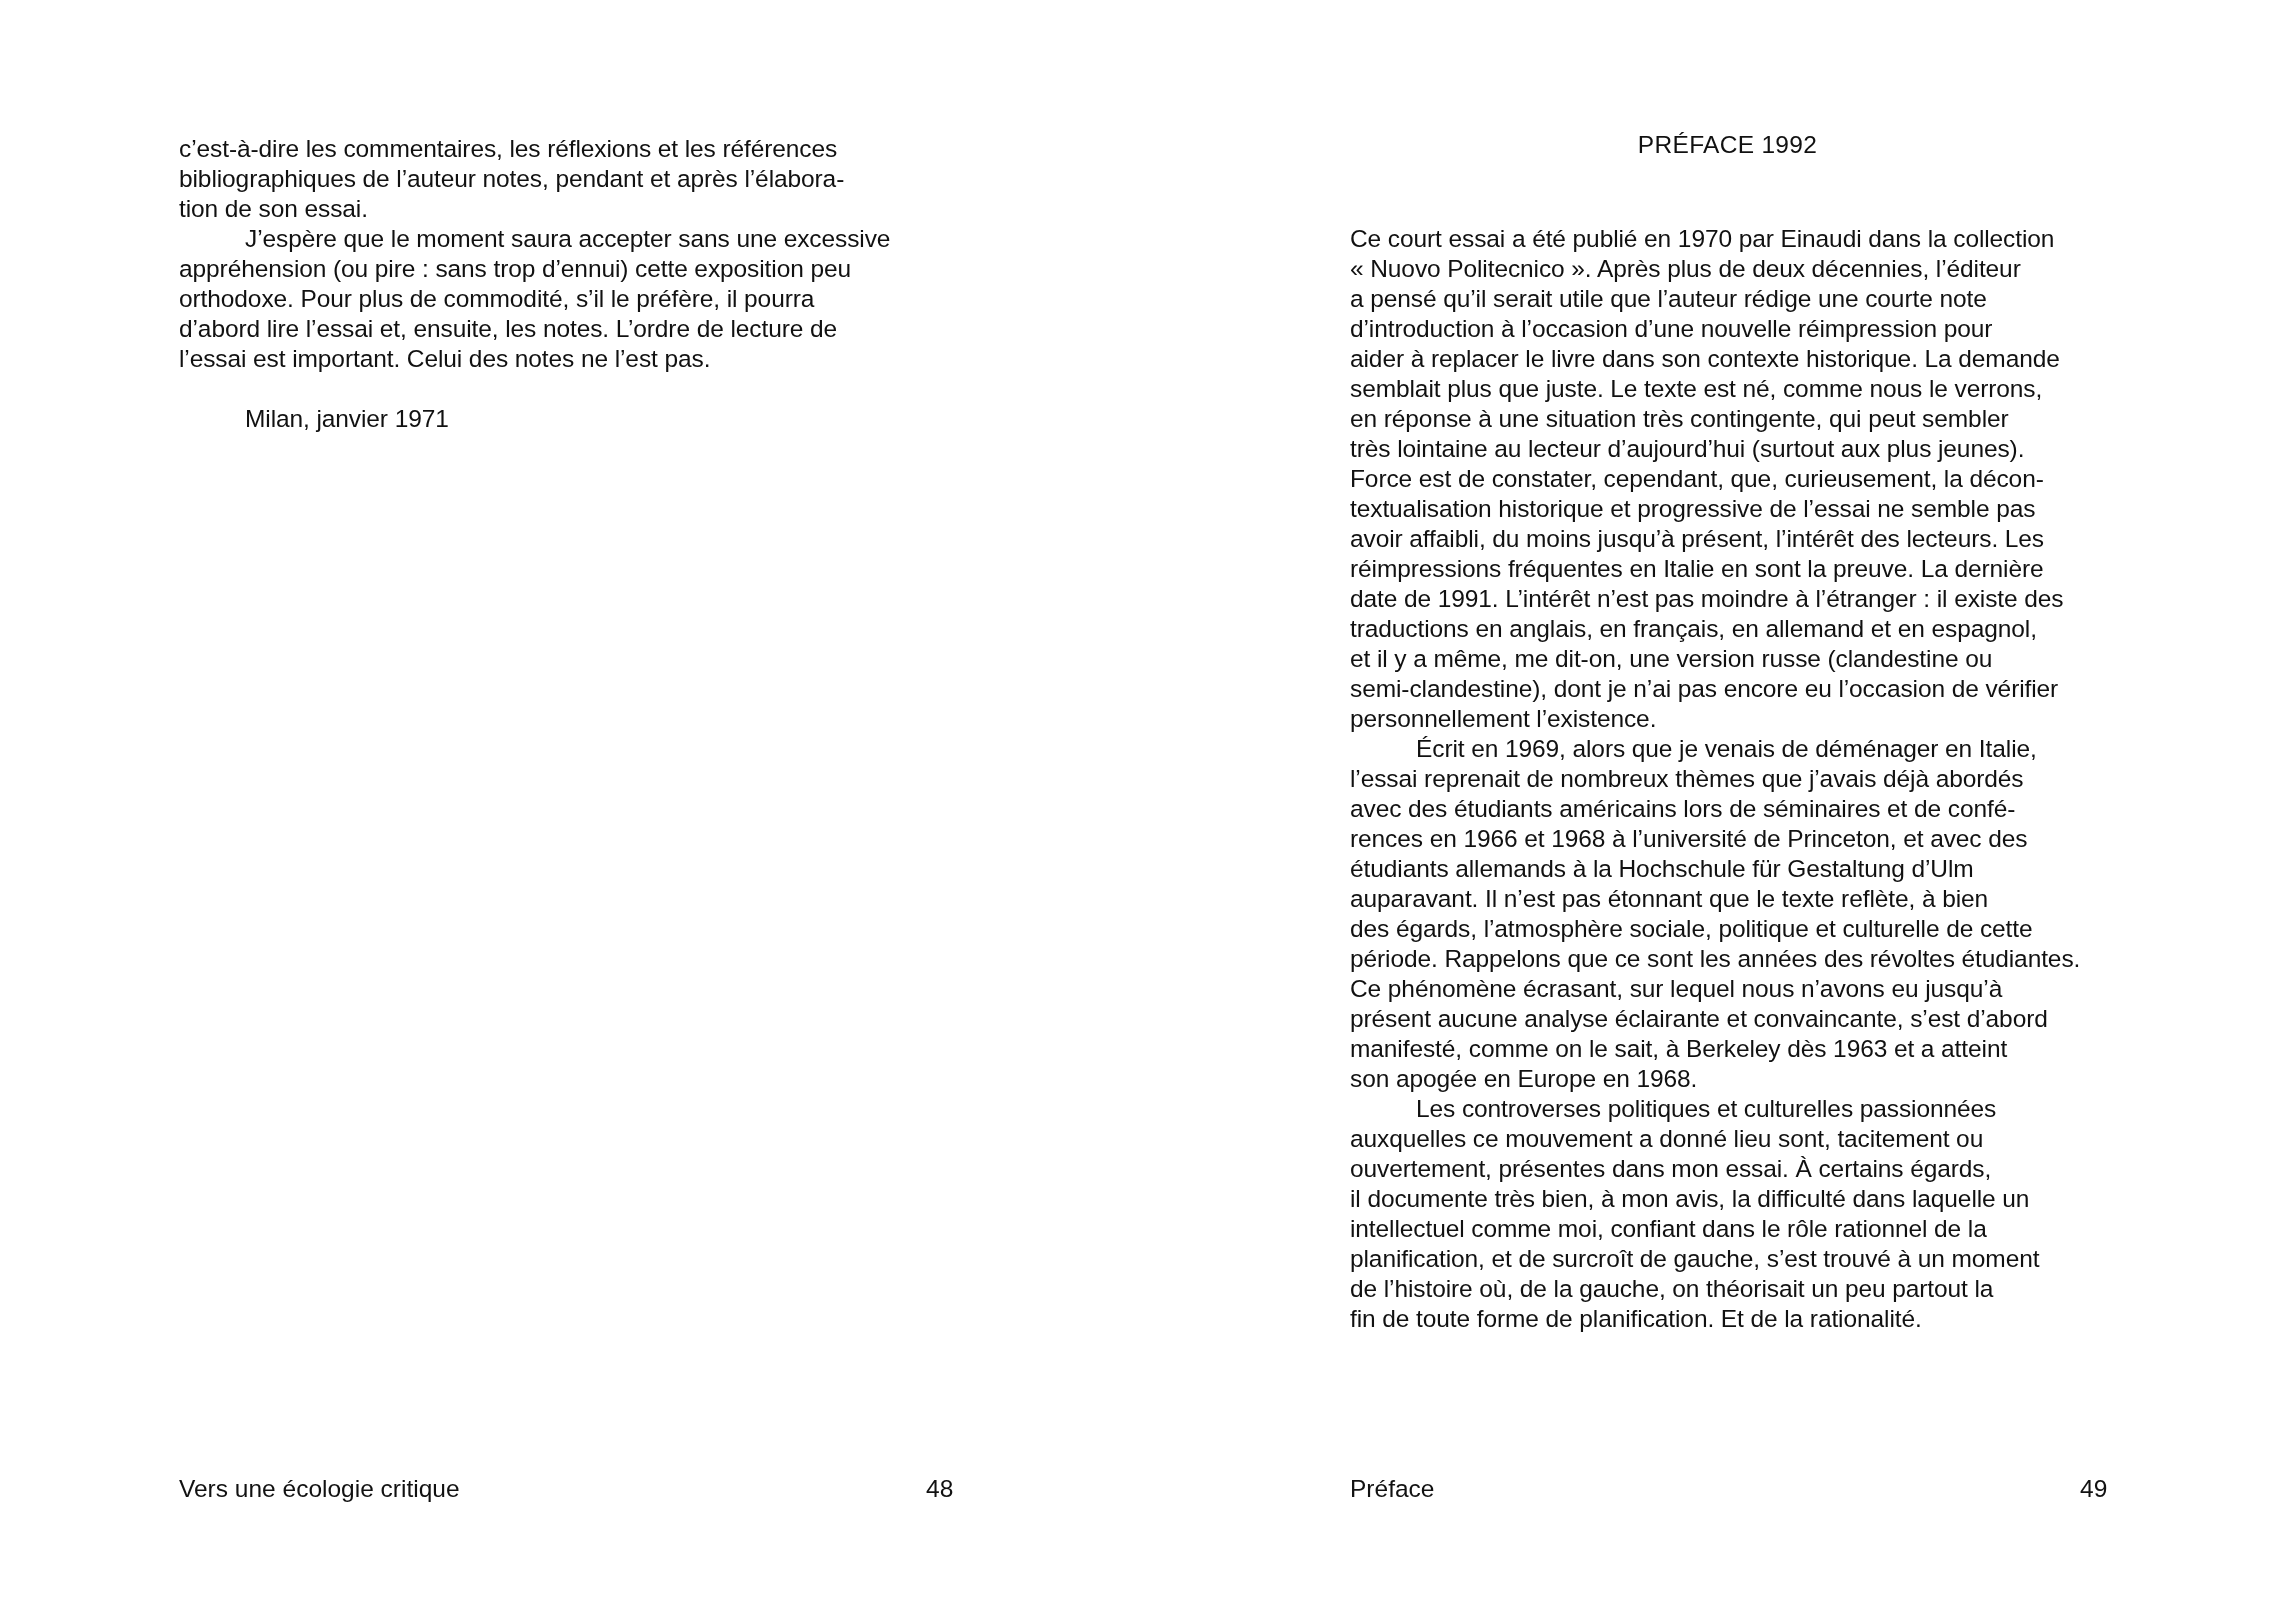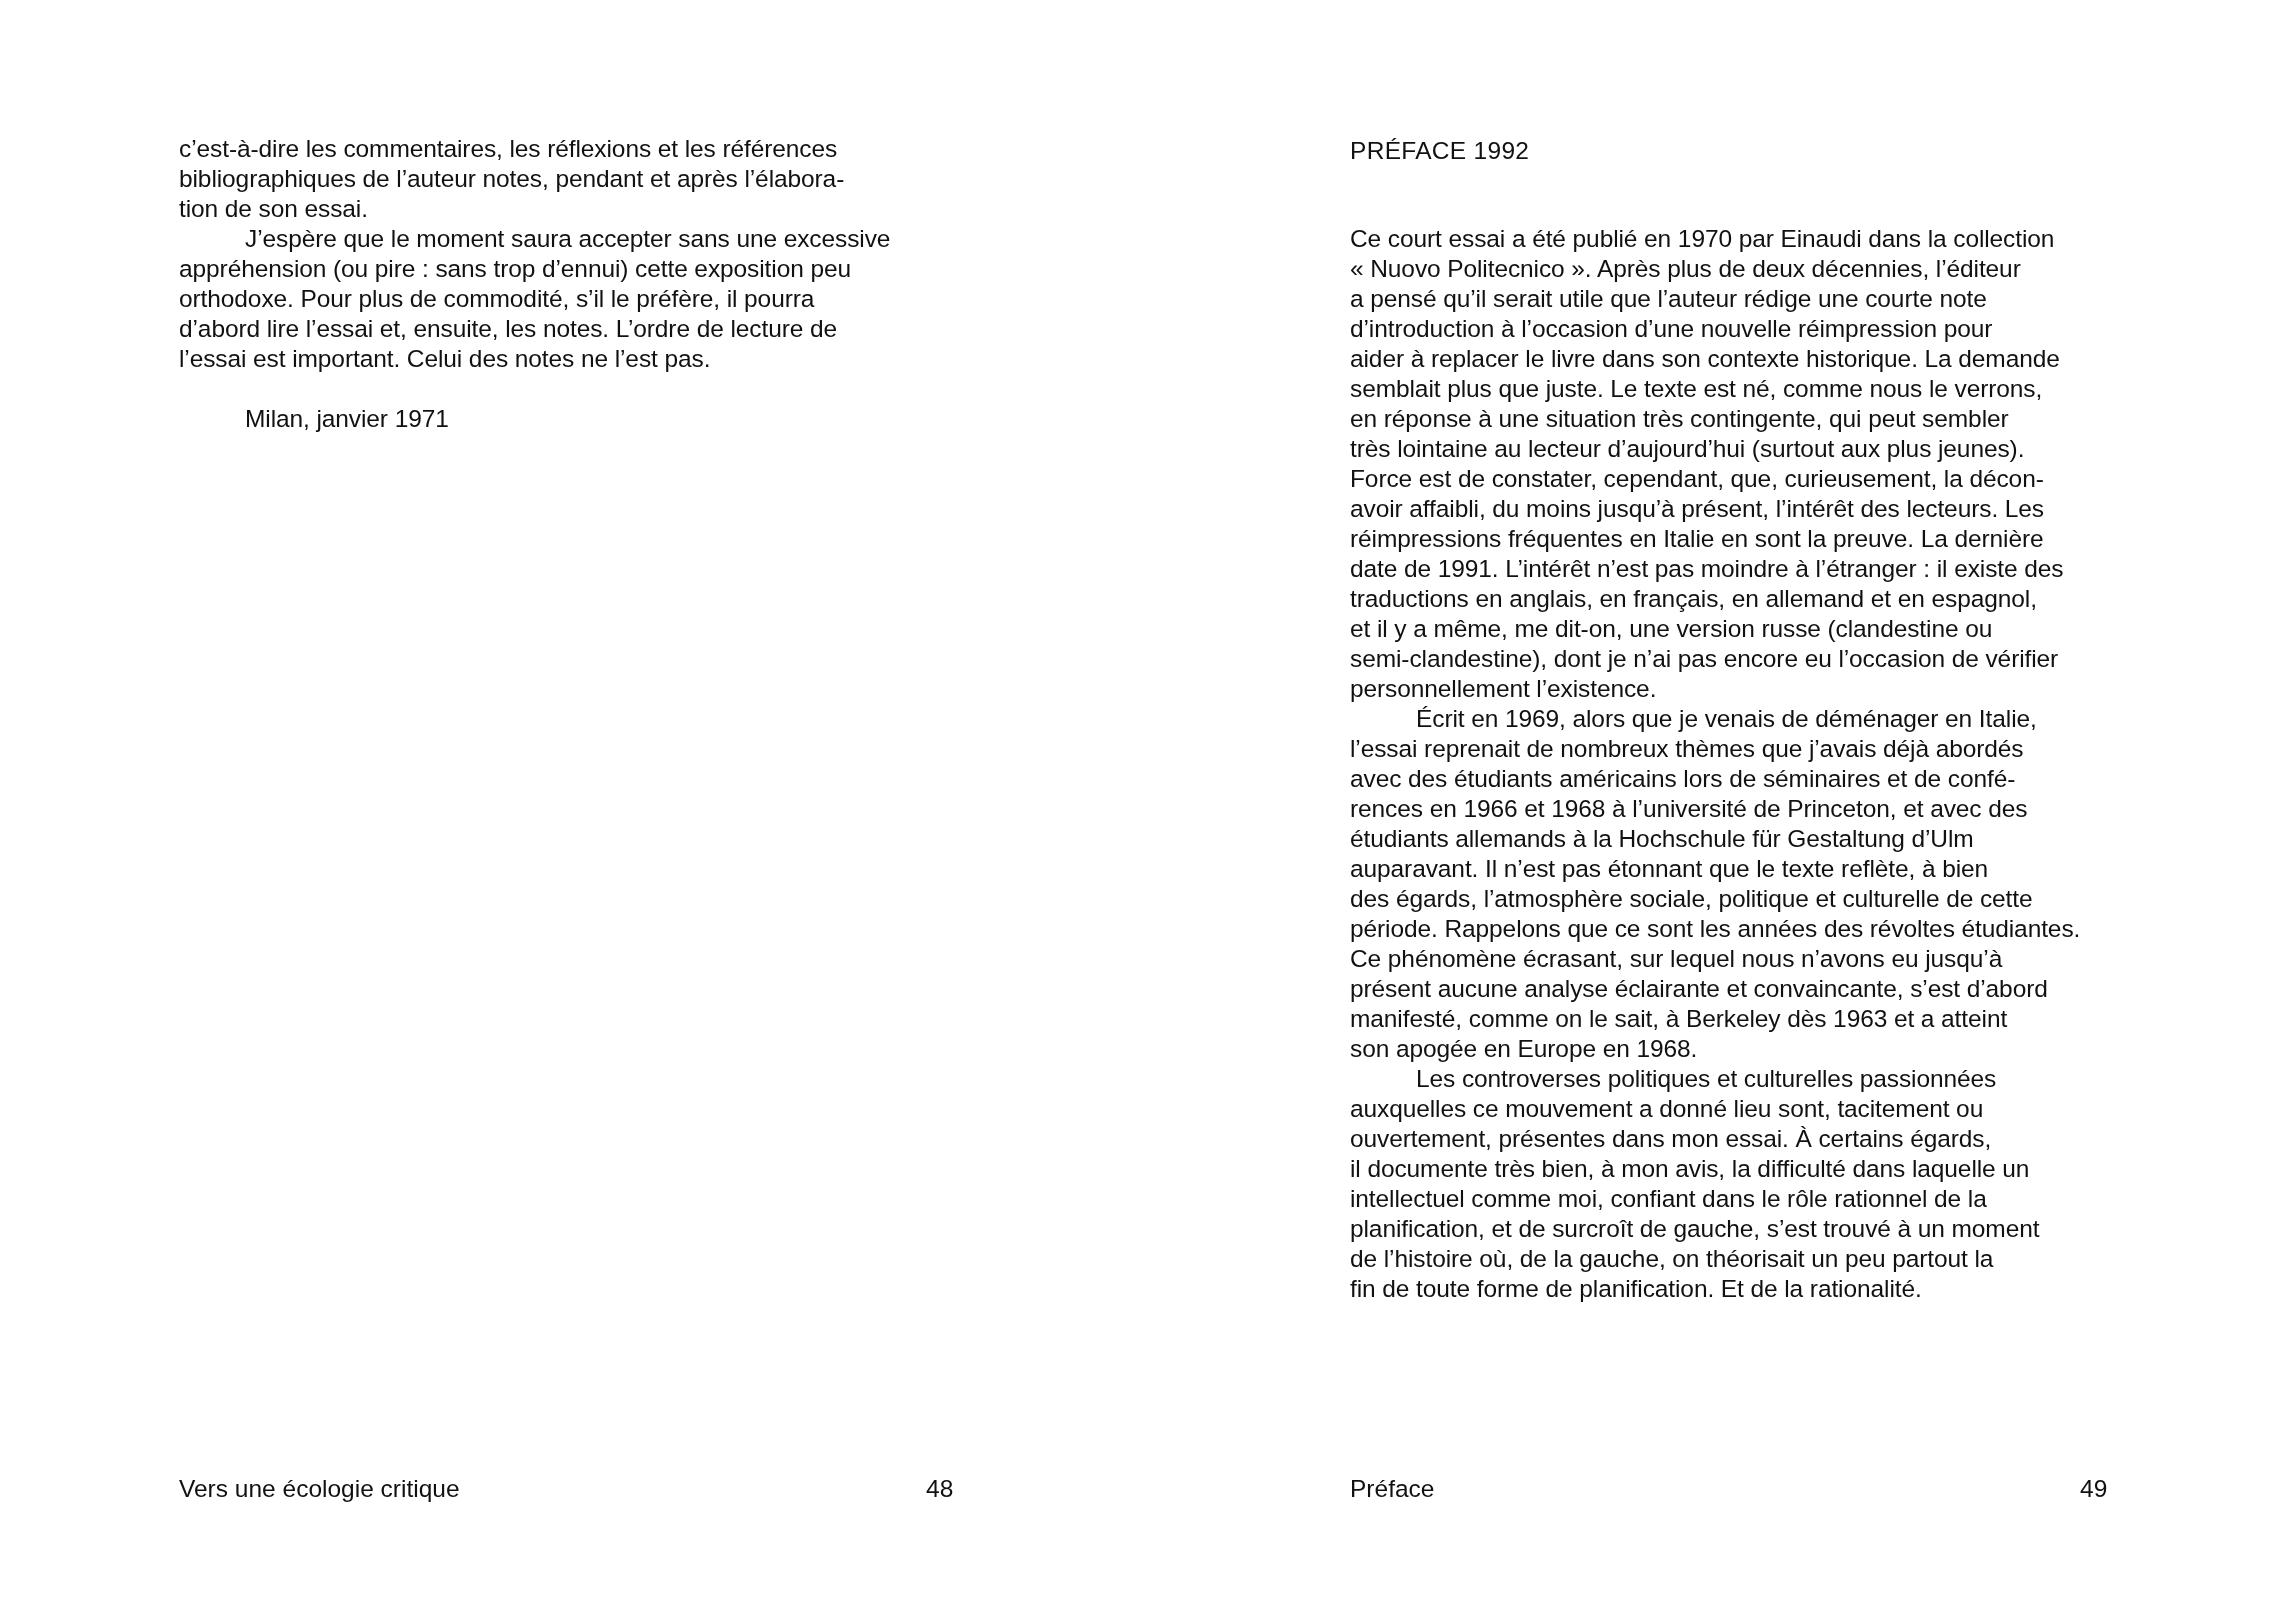--- a/index.html
+++ b/index.html
@@ -38,21 +38,22 @@
 
   .left-body {
     left: 179px;
     top: 134px;
   }
 
   .heading {
     position: absolute;
     left: 0;
     width: 100%;
-    top: 136px;
+    top: 130px;
+    text-align: center;
     font-size: 24.5px;
     line-height: 30px;
     letter-spacing: 0.3px;
   }
   .page-right .heading {
     left: 203px;
     width: 755px;
   }
 
   .right-body {
@@ -97,20 +98,21 @@
   <div class="text-block right-body" id="right-body">
       <span class="line">Ce court essai a été publié en 1970 par Einaudi dans la collection</span>
       <span class="line">« Nuovo Politecnico ». Après plus de deux décennies, l’éditeur</span>
       <span class="line">a pensé qu’il serait utile que l’auteur rédige une courte note</span>
       <span class="line">d’introduction à l’occasion d’une nouvelle réimpression pour</span>
       <span class="line">aider à replacer le livre dans son contexte historique. La demande</span>
       <span class="line">semblait plus que juste. Le texte est né, comme nous le verrons,</span>
       <span class="line">en réponse à une situation très contingente, qui peut sembler</span>
       <span class="line">très lointaine au lecteur d’aujourd’hui (surtout aux plus jeunes).</span>
       <span class="line">Force est de constater, cependant, que, curieusement, la décon-</span>
+      <span class="line">textualisation historique et progressive de l’essai ne semble pas</span>
       <span class="line">avoir affaibli, du moins jusqu’à présent, l’intérêt des lecteurs. Les</span>
       <span class="line">réimpressions fréquentes en Italie en sont la preuve. La dernière</span>
       <span class="line">date de 1991. L’intérêt n’est pas moindre à l’étranger : il existe des</span>
       <span class="line">traductions en anglais, en français, en allemand et en espagnol,</span>
       <span class="line">et il y a même, me dit-on, une version russe (clandestine ou</span>
       <span class="line">semi-clandestine), dont je n’ai pas encore eu l’occasion de vérifier</span>
       <span class="line">personnellement l’existence.</span>
       <span class="line indent">Écrit en 1969, alors que je venais de déménager en Italie,</span>
       <span class="line">l’essai reprenait de nombreux thèmes que j’avais déjà abordés</span>
       <span class="line">avec des étudiants américains lors de séminaires et de confé-</span>

